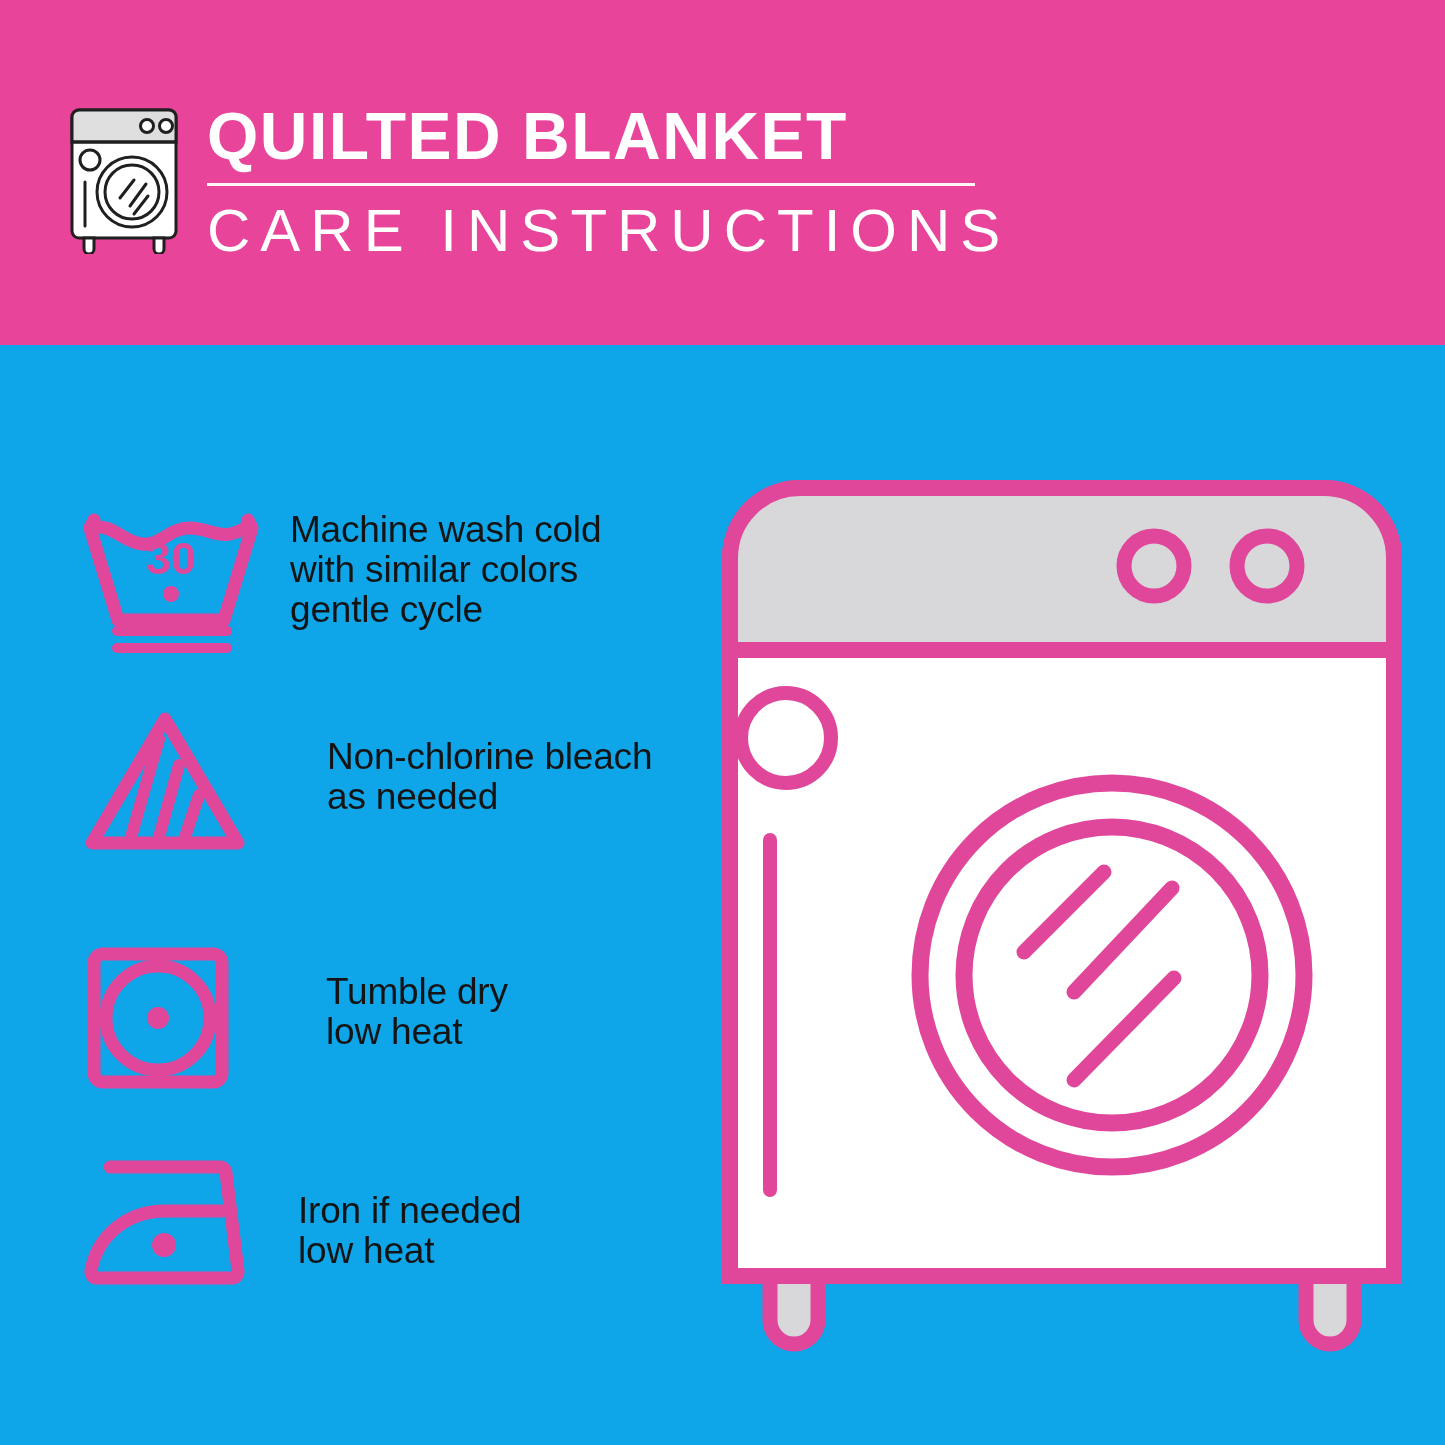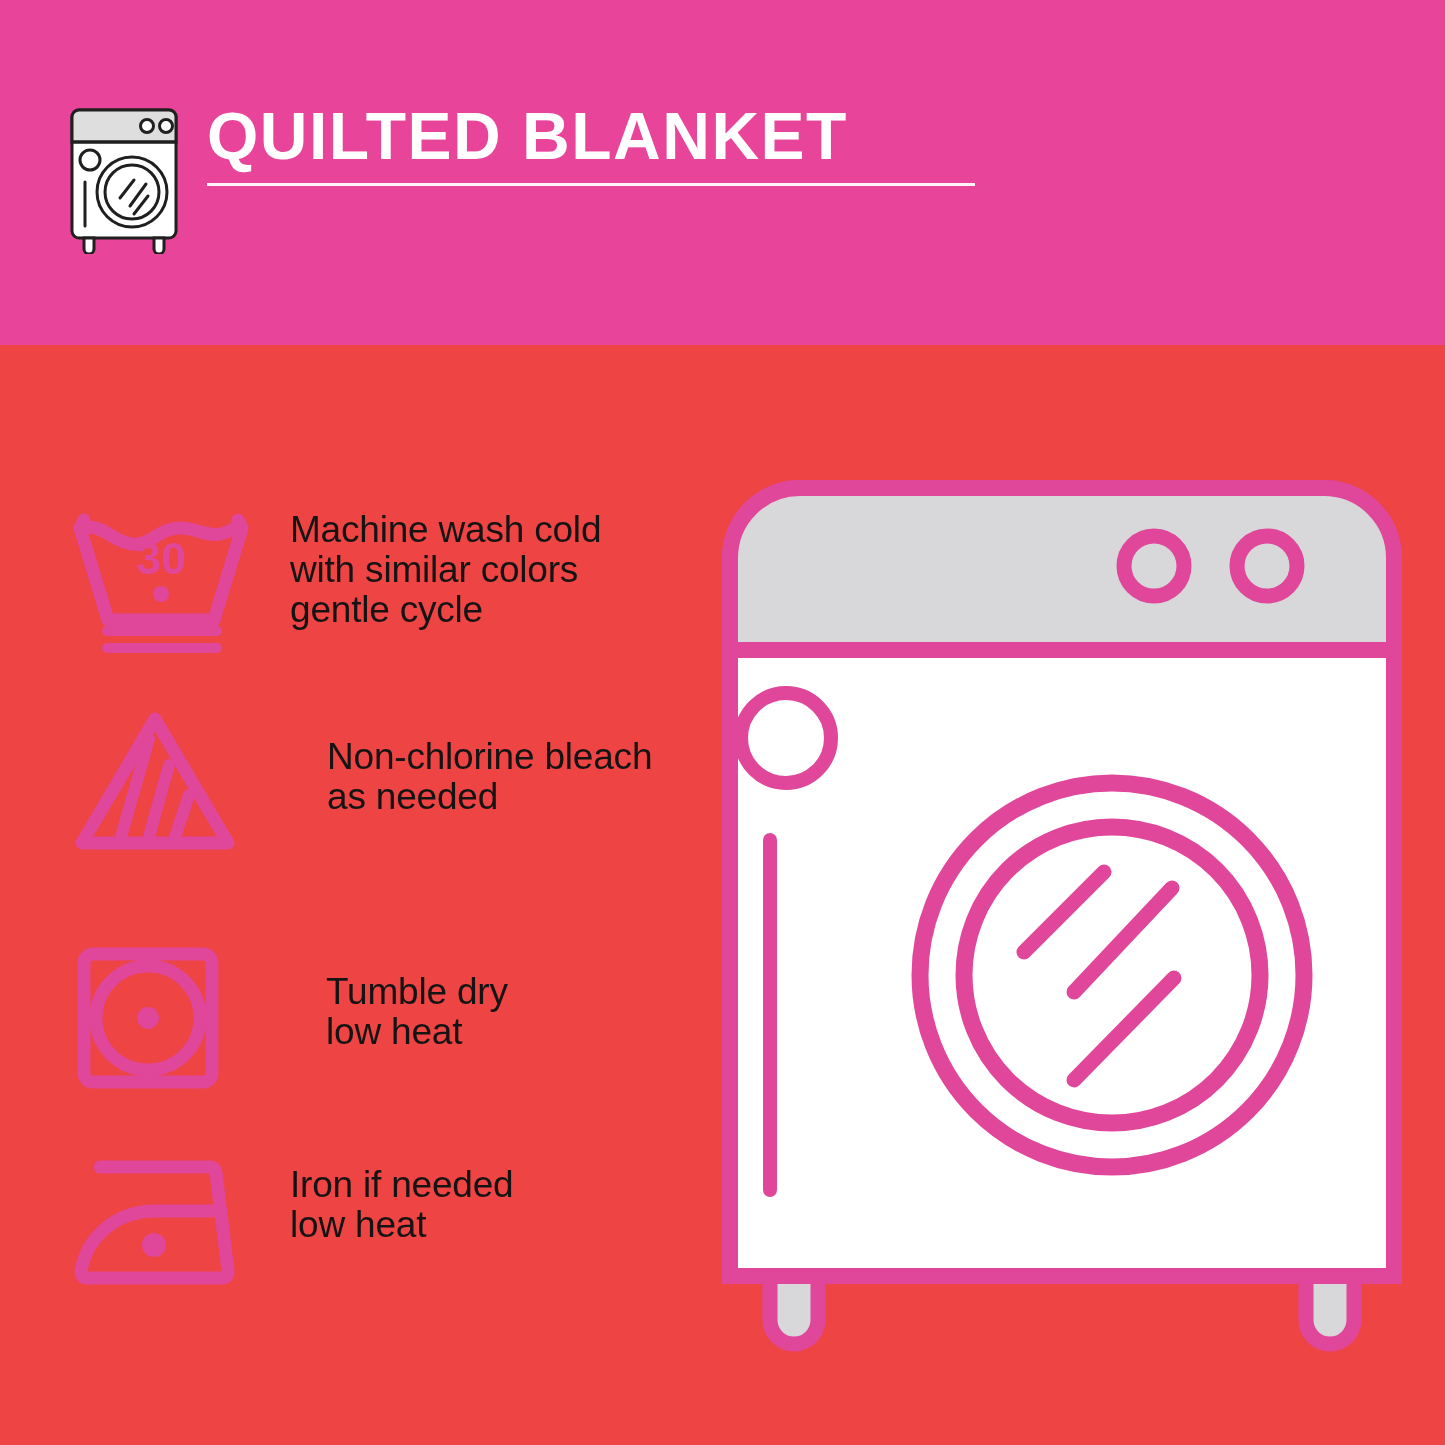--- a/index.html
+++ b/index.html
@@ -7,21 +7,21 @@
     padding: 0;
     background: #ffffff;
   }
   body {
     font-family: "Liberation Sans", sans-serif;
   }
   #page {
     position: relative;
     width: 1445px;
     height: 1445px;
-    background: #ef4444;
+    background: #0ea5e9;
     overflow: hidden;
   }
 
   
   #header {
     position: absolute;
     left: 0;
     top: 0;
     width: 1445px;
     height: 345px;
@@ -71,21 +71,21 @@
     left: 0;
     top: 470;
   }
   .care-row {
     position: absolute;
     left: 0;
     width: 700px;
   }
   .care-symbol {
     position: absolute;
-    left: 62px;
+    left: 72px;
     top: 0;
     width: 200px;
     height: 160px;
   }
   .care-label {
     position: absolute;
     left: 290px;
     color: #141414;
     font-size: 37px;
     line-height: 40px;
@@ -131,20 +131,21 @@
         <line x1="72" y1="110" x2="86" y2="92" stroke="#1f1f1f" stroke-width="3" stroke-linecap="round"></line>
 
         <path d="M22 134 v11 a5 5 0 0 0 10 0 v-11 z" fill="#ffffff" stroke="#1f1f1f" stroke-width="3"></path>
         <path d="M92 134 v11 a5 5 0 0 0 10 0 v-11 z" fill="#ffffff" stroke="#1f1f1f" stroke-width="3"></path>
       </svg>
     </div>
 
     <div id="header-text">
       <div id="title-main">QUILTED BLANKET</div>
       <div id="title-divider"></div>
+      <div id="title-sub">CARE INSTRUCTIONS</div>
     </div>
   </div>
 
   <div id="care-list">
 
     <div class="care-row" style="top:498px;">
       <div class="care-symbol">
         <svg viewBox="0 0 200 160" width="200" height="160">
           <path d="M22 22 L18 30 L46 122 L152 122 L180 30 L176 22" fill="none" stroke="#e0469a" stroke-width="13" stroke-linecap="round" stroke-linejoin="round"></path>
           <path d="M18 30 C40 24 50 44 70 46 C90 48 96 30 118 30 C140 30 150 46 176 28" fill="none" stroke="#e0469a" stroke-width="13" stroke-linecap="round" stroke-linejoin="round"></path>
@@ -185,21 +186,21 @@
     </div>
 
     <div class="care-row" style="top:1145px;">
       <div class="care-symbol">
         <svg viewBox="0 0 200 160" width="200" height="160">
           <path d="M38 22 L148 22 a6 6 0 0 1 6 6 L166 126 a6 6 0 0 1 -6 7 L25 133
                    a6 6 0 0 1 -6 -7 C24 96 50 66 94 66 L150 66" fill="none" stroke="#e0469a" stroke-width="13" stroke-linecap="round" stroke-linejoin="round"></path>
           <circle cx="92" cy="100" r="12" fill="#e0469a"></circle>
         </svg>
       </div>
-      <div class="care-label" style="top:20px;">Iron if needed
+      <div class="care-label" style="top:46px;margin-left:8px;">Iron if needed
 low heat</div>
     </div>
   </div>
 
   <div id="washer-illustration">
     <svg viewBox="0 0 680 880" width="680" height="880">
 
       <path d="M8 78 a70 70 0 0 1 70 -70 h524 a70 70 0 0 1 70 70 v718 h-664 z" fill="#ffffff" stroke="#e0469a" stroke-width="16"></path>
 
       <path d="M8 78 a70 70 0 0 1 70 -70 h524 a70 70 0 0 1 70 70 v92 h-664 z" fill="#d8d8da" stroke="none"></path>

